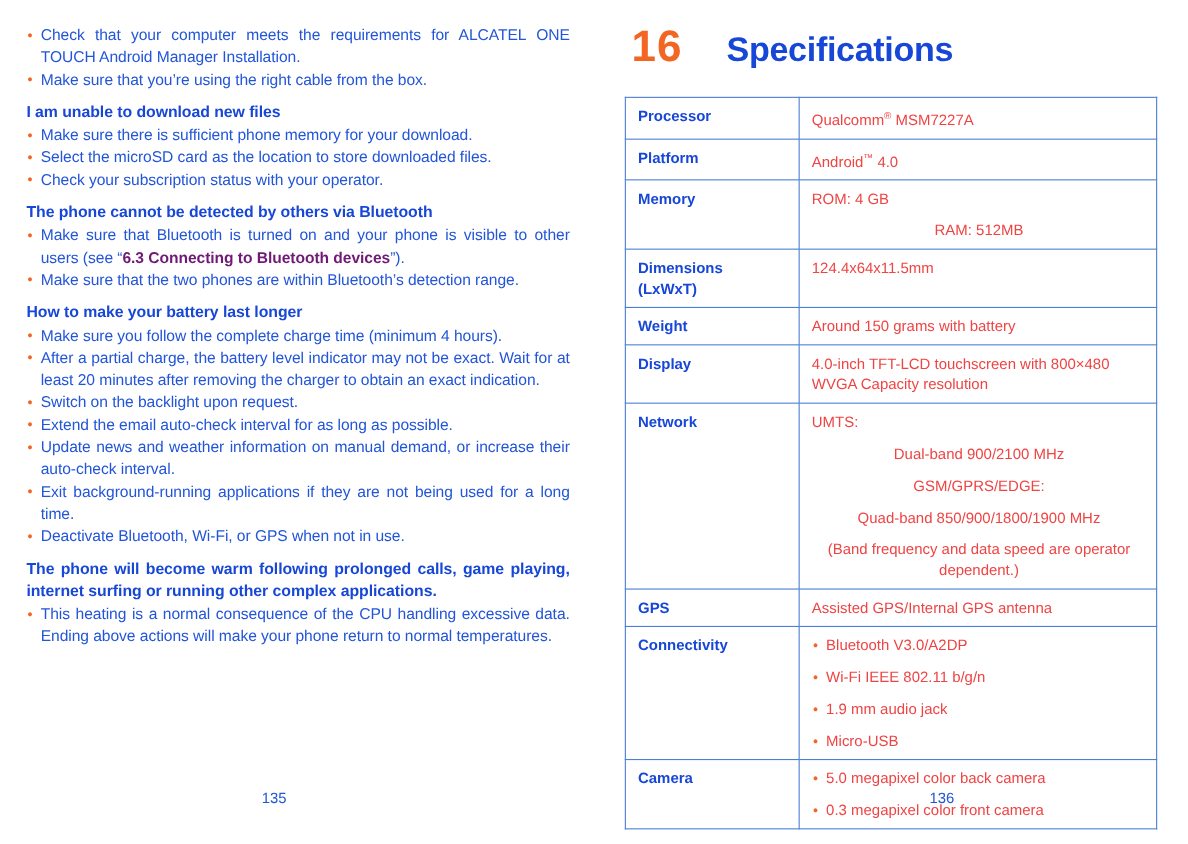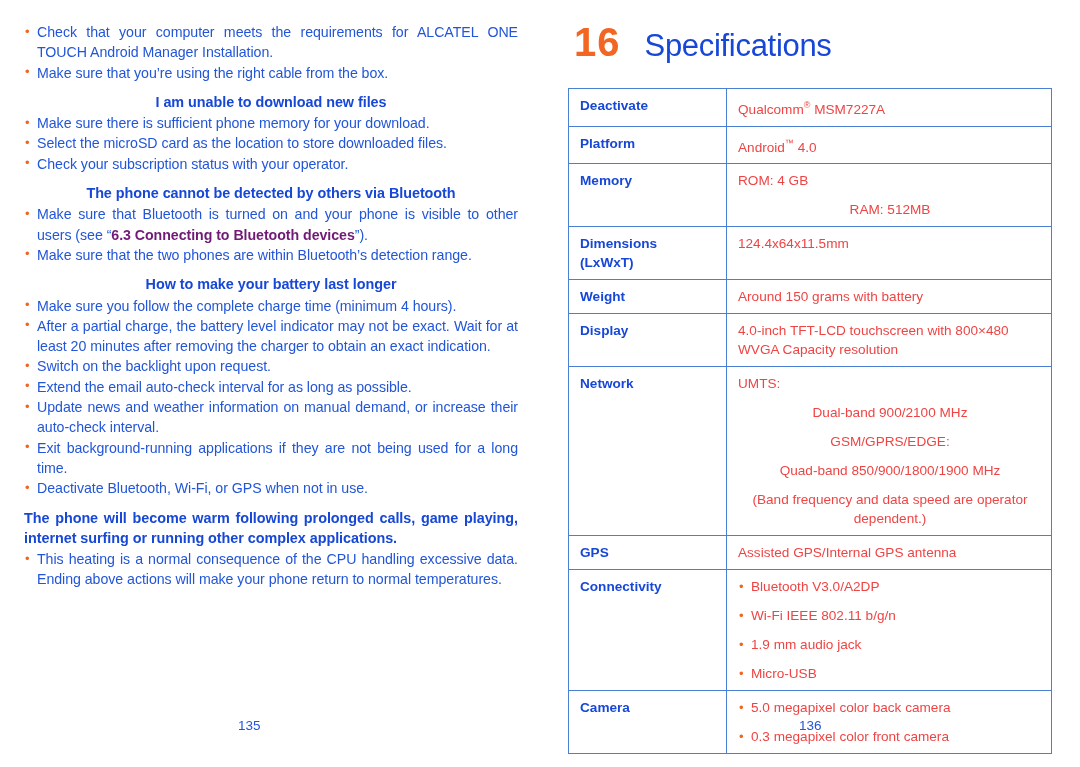--- a/index.html
+++ b/index.html
@@ -47,21 +47,20 @@
     font-size: 13px;
   }
 
   .heading {
     color: #1747d6;
     font-size: 14.4px;
     font-weight: bold;
     line-height: 20.3px;
     margin: 9px 0 1px 0;
     letter-spacing: -0.05px;
-    text-align: center;
   }
   .heading.just { text-align: justify; }
 
   b.inline-b { font-weight: bold; color: #701a75; }
 
   
   .chapter {
     display: flex;
     align-items: baseline;
     margin: 0 0 26px 6px;
@@ -70,22 +69,23 @@
   .chapter-num {
     color: #f26522;
     font-size: 40px;
     font-weight: bold;
     letter-spacing: 1px;
     line-height: 1;
   }
   .chapter-title {
     color: #1747d6;
     font-size: 31px;
-    font-weight: normal;
+    font-weight: bold;
     line-height: 1;
+    margin-left: 16px;
     letter-spacing: -0.3px;
   }
 
   
   table.spec {
     border-collapse: collapse;
     width: 484px;
     table-layout: fixed;
   }
   table.spec td {
@@ -120,21 +120,21 @@
   }
   sup.reg { font-size: 9px; vertical-align: super; }
 
   
   .pagenum {
     position: absolute;
     color: #2255d8;
     font-size: 13.5px;
   }
   .pagenum.left  { left: 238px; top: 718px; }
-  .pagenum.right { left: 799px; top: 718px; text-align: center; }
+  .pagenum.right { left: 845px; top: 718px; text-align: center; }
 </style>
 </head>
 <body>
 
 <div class="page">
 
   <div class="col-left">
       <p class="bullet">Check that your computer meets the requirements for ALCATEL ONE TOUCH Android Manager Installation.</p>
       <p class="bullet">Make sure that you’re using the right cable from the box.</p>
       <p class="heading">I am unable to download new files</p>
@@ -157,21 +157,21 @@
     </div>
 
   <div class="col-right">
     <div class="chapter">
       <span class="chapter-num">16</span>
       <span class="chapter-title">Specifications</span>
     </div>
     <table class="spec">
       <tbody>
           <tr>
-            <td class="k">Deactivate</td>
+            <td class="k">Processor</td>
             <td class="v">
               <span class="line">Qualcomm<sup class="reg">®</sup> MSM7227A</span>
             </td>
           </tr>
           <tr>
             <td class="k">Platform</td>
             <td class="v">
               <span class="line">Android<sup class="reg">™</sup> 4.0</span>
             </td>
           </tr>

